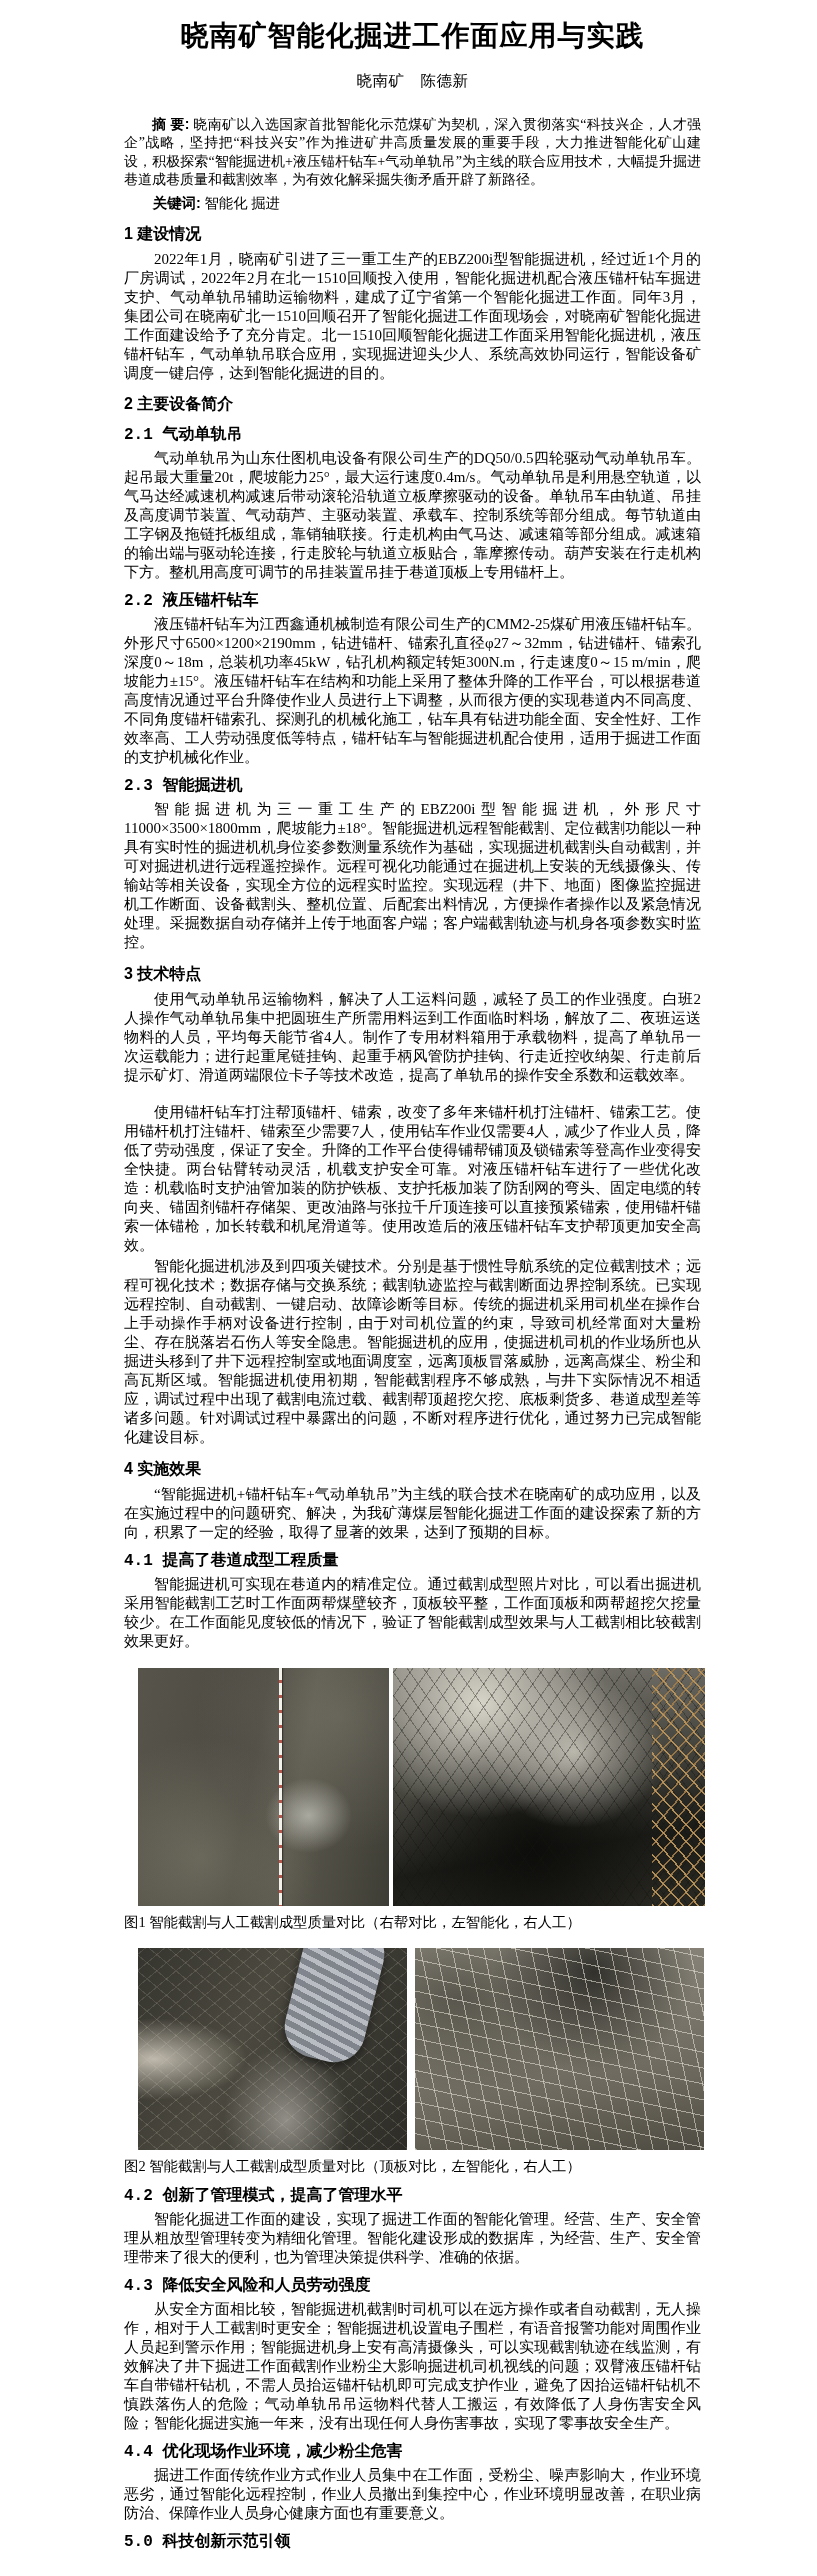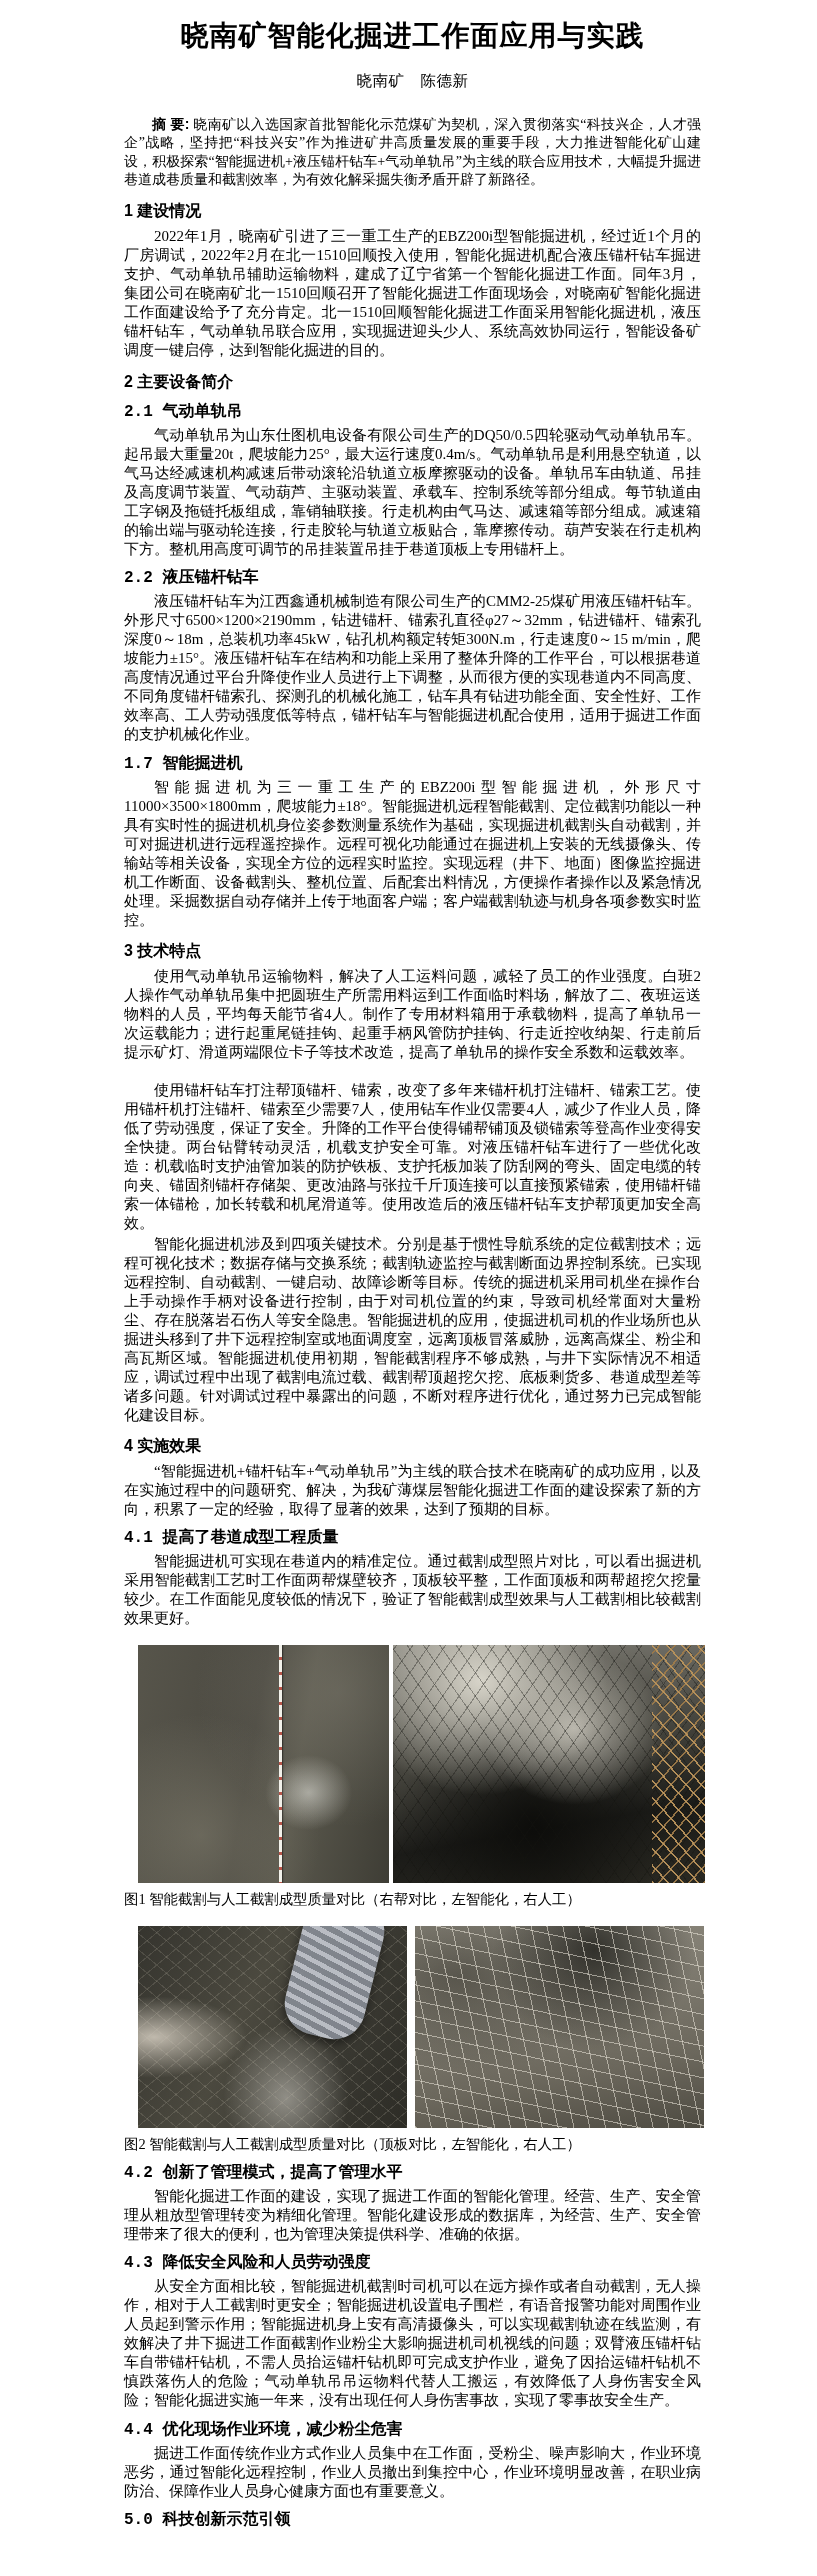--- a/index.html
+++ b/index.html
@@ -140,33 +140,37 @@
 <div class="page">
   <div class="content">
 
     <div class="title">晓南矿智能化掘进工作面应用与实践</div>
     <div class="byline">晓南矿　陈德新</div>
 
     <div class="abstract">
       <b>摘  要:</b>
       <span>晓南矿以入选国家首批智能化示范煤矿为契机，深入贯彻落实“科技兴企，人才强企”战略，坚持把“科技兴安”作为推进矿井高质量发展的重要手段，大力推进智能化矿山建设，积极探索“智能掘进机+液压锚杆钻车+气动单轨吊”为主线的联合应用技术，大幅提升掘进巷道成巷质量和截割效率，为有效化解采掘失衡矛盾开辟了新路径。</span>
     </div>
+    <div class="keywords">
+      <b>关键词:</b>
+      <span>智能化 掘进</span>
+    </div>
 
     <div class="h1">1 建设情况</div>
     <p class="para">2022年1月，晓南矿引进了三一重工生产的EBZ200i型智能掘进机，经过近1个月的厂房调试，2022年2月在北一1510回顺投入使用，智能化掘进机配合液压锚杆钻车掘进支护、气动单轨吊辅助运输物料，建成了辽宁省第一个智能化掘进工作面。同年3月，集团公司在晓南矿北一1510回顺召开了智能化掘进工作面现场会，对晓南矿智能化掘进工作面建设给予了充分肯定。北一1510回顺智能化掘进工作面采用智能化掘进机，液压锚杆钻车，气动单轨吊联合应用，实现掘进迎头少人、系统高效协同运行，智能设备矿调度一键启停，达到智能化掘进的目的。</p>
 
     <div class="h1">2 主要设备简介</div>
 
     <div class="h2">2.1 气动单轨吊</div>
     <p class="para">气动单轨吊为山东仕图机电设备有限公司生产的DQ50/0.5四轮驱动气动单轨吊车。起吊最大重量20t，爬坡能力25°，最大运行速度0.4m/s。气动单轨吊是利用悬空轨道，以气马达经减速机构减速后带动滚轮沿轨道立板摩擦驱动的设备。单轨吊车由轨道、吊挂及高度调节装置、气动葫芦、主驱动装置、承载车、控制系统等部分组成。每节轨道由工字钢及拖链托板组成，靠销轴联接。行走机构由气马达、减速箱等部分组成。减速箱的输出端与驱动轮连接，行走胶轮与轨道立板贴合，靠摩擦传动。葫芦安装在行走机构下方。整机用高度可调节的吊挂装置吊挂于巷道顶板上专用锚杆上。</p>
 
     <div class="h2">2.2 液压锚杆钻车</div>
     <p class="para">液压锚杆钻车为江西鑫通机械制造有限公司生产的CMM2-25煤矿用液压锚杆钻车。外形尺寸6500×1200×2190mm，钻进锚杆、锚索孔直径φ27～32mm，钻进锚杆、锚索孔深度0～18m，总装机功率45kW，钻孔机构额定转矩300N.m，行走速度0～15 m/min，爬坡能力±15°。液压锚杆钻车在结构和功能上采用了整体升降的工作平台，可以根据巷道高度情况通过平台升降使作业人员进行上下调整，从而很方便的实现巷道内不同高度、不同角度锚杆锚索孔、探测孔的机械化施工，钻车具有钻进功能全面、安全性好、工作效率高、工人劳动强度低等特点，锚杆钻车与智能掘进机配合使用，适用于掘进工作面的支护机械化作业。</p>
 
-    <div class="h2">1.7 智能掘进机</div>
+    <div class="h2">2.3 智能掘进机</div>
     <p class="para">智能掘进机为三一重工生产的EBZ200i型智能掘进机，外形尺寸11000×3500×1800mm，爬坡能力±18°。智能掘进机远程智能截割、定位截割功能以一种具有实时性的掘进机机身位姿参数测量系统作为基础，实现掘进机截割头自动截割，并可对掘进机进行远程遥控操作。远程可视化功能通过在掘进机上安装的无线摄像头、传输站等相关设备，实现全方位的远程实时监控。实现远程（井下、地面）图像监控掘进机工作断面、设备截割头、整机位置、后配套出料情况，方便操作者操作以及紧急情况处理。采掘数据自动存储并上传于地面客户端；客户端截割轨迹与机身各项参数实时监控。</p>
 
     <div class="h1">3 技术特点</div>
     <p class="para">使用气动单轨吊运输物料，解决了人工运料问题，减轻了员工的作业强度。白班2人操作气动单轨吊集中把圆班生产所需用料运到工作面临时料场，解放了二、夜班运送物料的人员，平均每天能节省4人。制作了专用材料箱用于承载物料，提高了单轨吊一次运载能力；进行起重尾链挂钩、起重手柄风管防护挂钩、行走近控收纳架、行走前后提示矿灯、滑道两端限位卡子等技术改造，提高了单轨吊的操作安全系数和运载效率。</p>
     <p class="para gap-top">使用锚杆钻车打注帮顶锚杆、锚索，改变了多年来锚杆机打注锚杆、锚索工艺。使用锚杆机打注锚杆、锚索至少需要7人，使用钻车作业仅需要4人，减少了作业人员，降低了劳动强度，保证了安全。升降的工作平台使得铺帮铺顶及锁锚索等登高作业变得安全快捷。两台钻臂转动灵活，机载支护安全可靠。对液压锚杆钻车进行了一些优化改造：机载临时支护油管加装的防护铁板、支护托板加装了防刮网的弯头、固定电缆的转向夹、锚固剂锚杆存储架、更改油路与张拉千斤顶连接可以直接预紧锚索，使用锚杆锚索一体锚枪，加长转载和机尾滑道等。使用改造后的液压锚杆钻车支护帮顶更加安全高效。</p>
     <p class="para">智能化掘进机涉及到四项关键技术。分别是基于惯性导航系统的定位截割技术；远程可视化技术；数据存储与交换系统；截割轨迹监控与截割断面边界控制系统。已实现远程控制、自动截割、一键启动、故障诊断等目标。传统的掘进机采用司机坐在操作台上手动操作手柄对设备进行控制，由于对司机位置的约束，导致司机经常面对大量粉尘、存在脱落岩石伤人等安全隐患。智能掘进机的应用，使掘进机司机的作业场所也从掘进头移到了井下远程控制室或地面调度室，远离顶板冒落威胁，远离高煤尘、粉尘和高瓦斯区域。智能掘进机使用初期，智能截割程序不够成熟，与井下实际情况不相适应，调试过程中出现了截割电流过载、截割帮顶超挖欠挖、底板剩货多、巷道成型差等诸多问题。针对调试过程中暴露出的问题，不断对程序进行优化，通过努力已完成智能化建设目标。</p>
 
     <div class="h1">4 实施效果</div>
     <p class="para">“智能掘进机+锚杆钻车+气动单轨吊”为主线的联合技术在晓南矿的成功应用，以及在实施过程中的问题研究、解决，为我矿薄煤层智能化掘进工作面的建设探索了新的方向，积累了一定的经验，取得了显著的效果，达到了预期的目标。</p>
 

